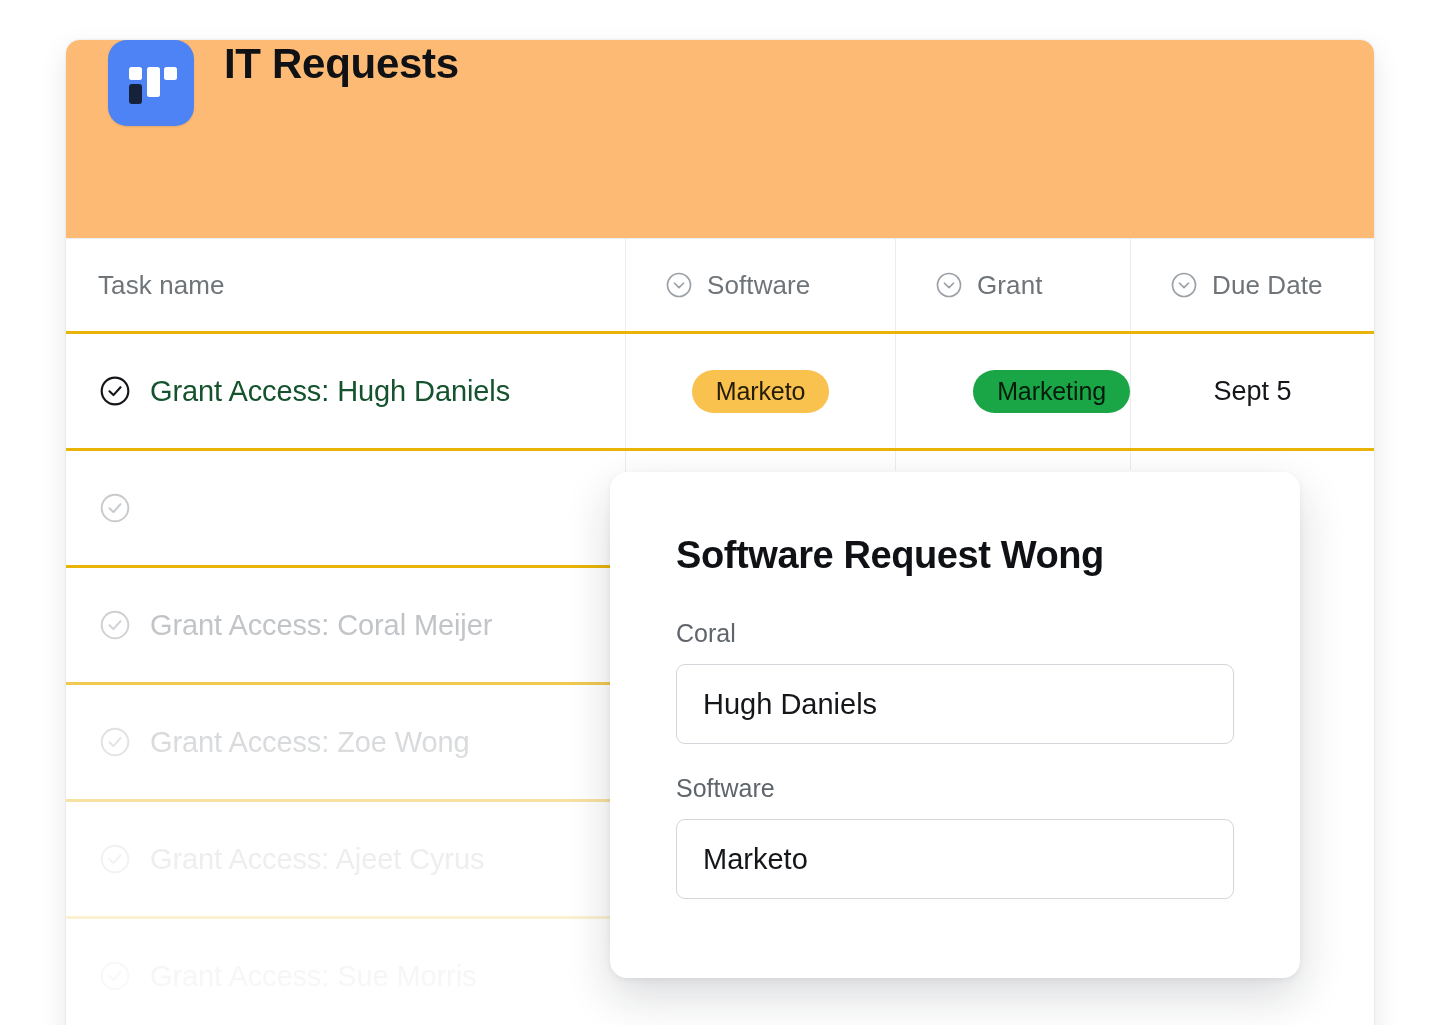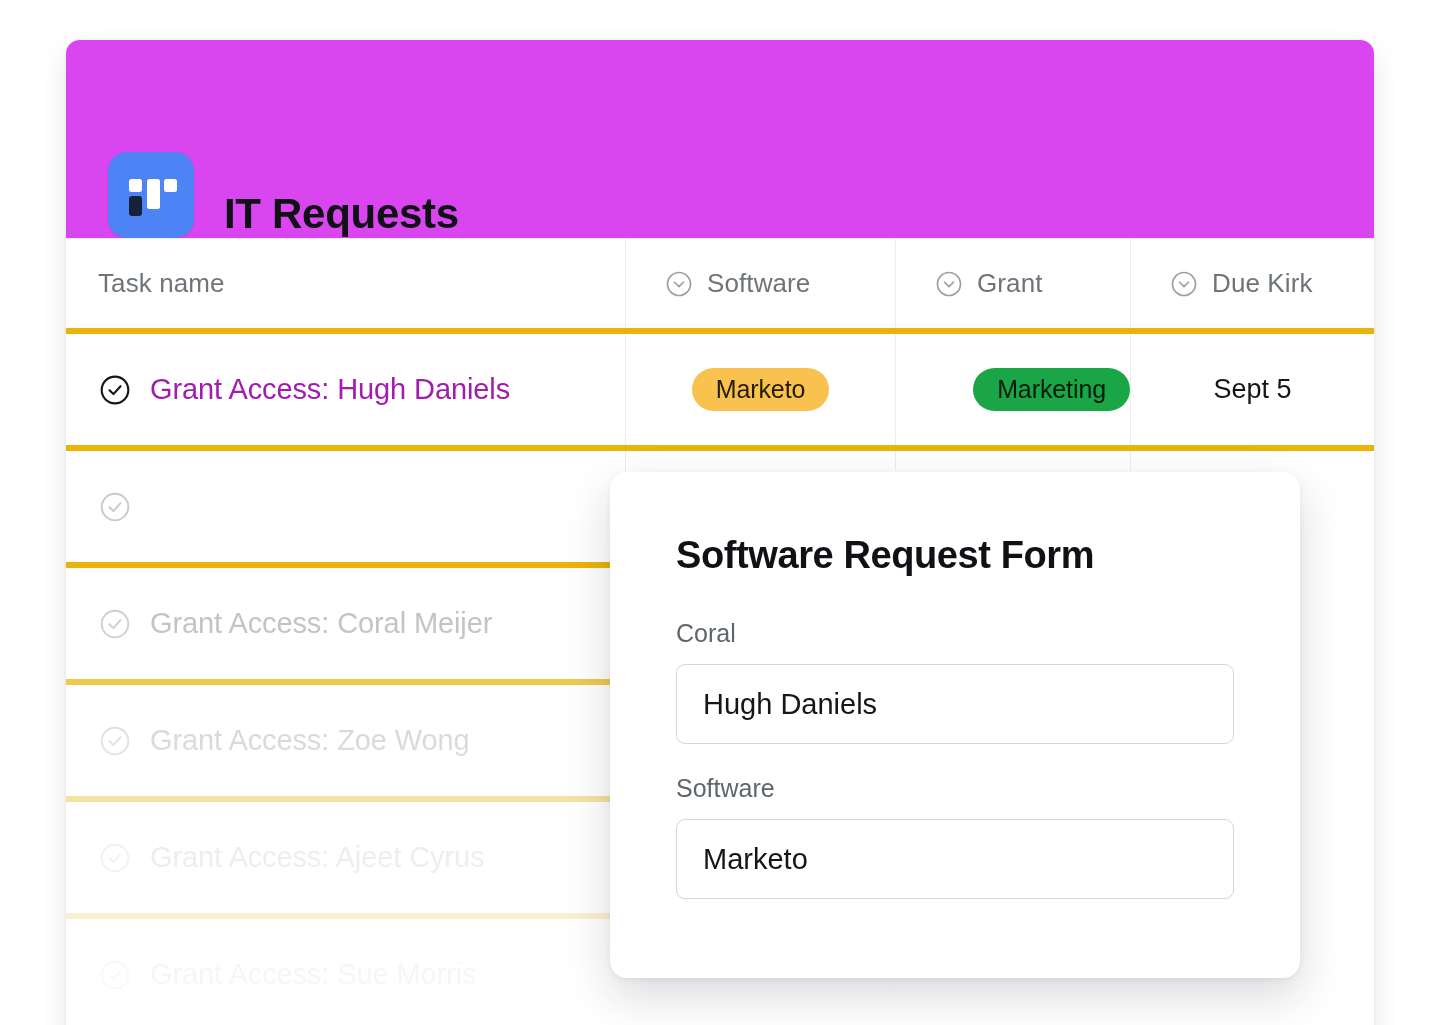--- a/index.html
+++ b/index.html
@@ -28,24 +28,24 @@
     box-shadow: 0 1px 3px rgba(16,24,40,.07),
                 0 10px 28px rgba(16,24,40,.10),
                 0 -1px 2px rgba(16,24,40,.04);
     overflow: hidden;
   }
 
   
   .app-header {
     height: 198px;
     display: flex;
-    align-items: flex-end;
+    align-items: flex-start;
     padding-left: 42px;
     box-sizing: border-box;
-    background: #d946ef;
+    background: #fdba74;
   }
   .app-icon {
     width: 86px;
     height: 86px;
     border-radius: 19px;
     background: #4d83f4;
     position: relative;
     flex: 0 0 auto;
     box-shadow: 0 1px 2px rgba(16,24,40,.10);
   }
@@ -68,21 +68,21 @@
   }
 
   
   .table {
     border-top: 1px solid #ececee;
     position: relative;
   }
   .trow {
     display: flex;
     align-items: stretch;
-    border-bottom: 6px solid #eab308;
+    border-bottom: 3px solid #eab308;
     box-sizing: border-box;
   }
   .thead { height: 95px; }
   .tbody-row { height: 117px; }
 
   .cell {
     display: flex;
     align-items: center;
     box-sizing: border-box;
     padding-left: 32px;
@@ -102,21 +102,21 @@
     white-space: nowrap;
   }
   .th-with-icon { display: flex; align-items: center; gap: 13px; }
 
   .chev-circle { flex: 0 0 auto; display:block; }
 
   
   .task-content { display: flex; align-items: center; gap: 18px; }
   .task-text {
     font-size: 29px;
-    color: #a21caf;
+    color: #14532d;
     white-space: nowrap;
     letter-spacing: -.1px;
   }
   .check-circle { flex: 0 0 auto; display:block; }
 
   
   .ghost .task-text { color: #b9bcc0; }
   .ghost .check-circle circle { stroke: #c8cbce; }
   .ghost .check-circle path   { stroke: #c8cbce; }
 
@@ -237,21 +237,21 @@
           </svg>
           <span class="th-label">Grant</span>
         </span>
       </div>
       <div class="cell col-due">
         <span class="th-with-icon">
           <svg class="chev-circle" width="30" height="30" viewBox="0 0 24 24" fill="none">
             <circle cx="12" cy="12" r="9.2" stroke="#9aa0a6" stroke-width="1.35"></circle>
             <path d="M8.4 10.6 L12 14.1 L15.6 10.6" stroke="#9aa0a6" stroke-width="1.35" stroke-linecap="round" stroke-linejoin="round"></path>
           </svg>
-          <span class="th-label">Due Kirk</span>
+          <span class="th-label">Due Date</span>
         </span>
       </div>
     </div>
 
     <div class="trow tbody-row">
       <div class="cell col-task">
         <span class="task-content">
           <svg class="check-circle" width="34" height="34" viewBox="0 0 24 24" fill="none">
             <circle cx="12" cy="12" r="9.4" stroke="#14161a" stroke-width="1.5"></circle>
             <path d="M8.1 12.2 L10.9 14.9 L15.9 9.3" stroke="#14161a" stroke-width="1.5" stroke-linecap="round" stroke-linejoin="round"></path>
@@ -344,20 +344,20 @@
       <div class="cell col-due"></div>
     </div>
 
   </div>
 
   <div class="fade-right"></div>
   <div class="fade-bottom"></div>
 </div>
 
 <div class="modal">
-  <div class="modal-title">Software Request Form</div>
+  <div class="modal-title">Software Request Wong</div>
 
   <div class="field-label">Coral</div>
   <div class="field-input" placeholder="Name">Hugh Daniels</div>
 
   <div class="field-label">Software</div>
   <div class="field-input" placeholder="Software">Marketo</div>
 </div>
 
 </body></html>

